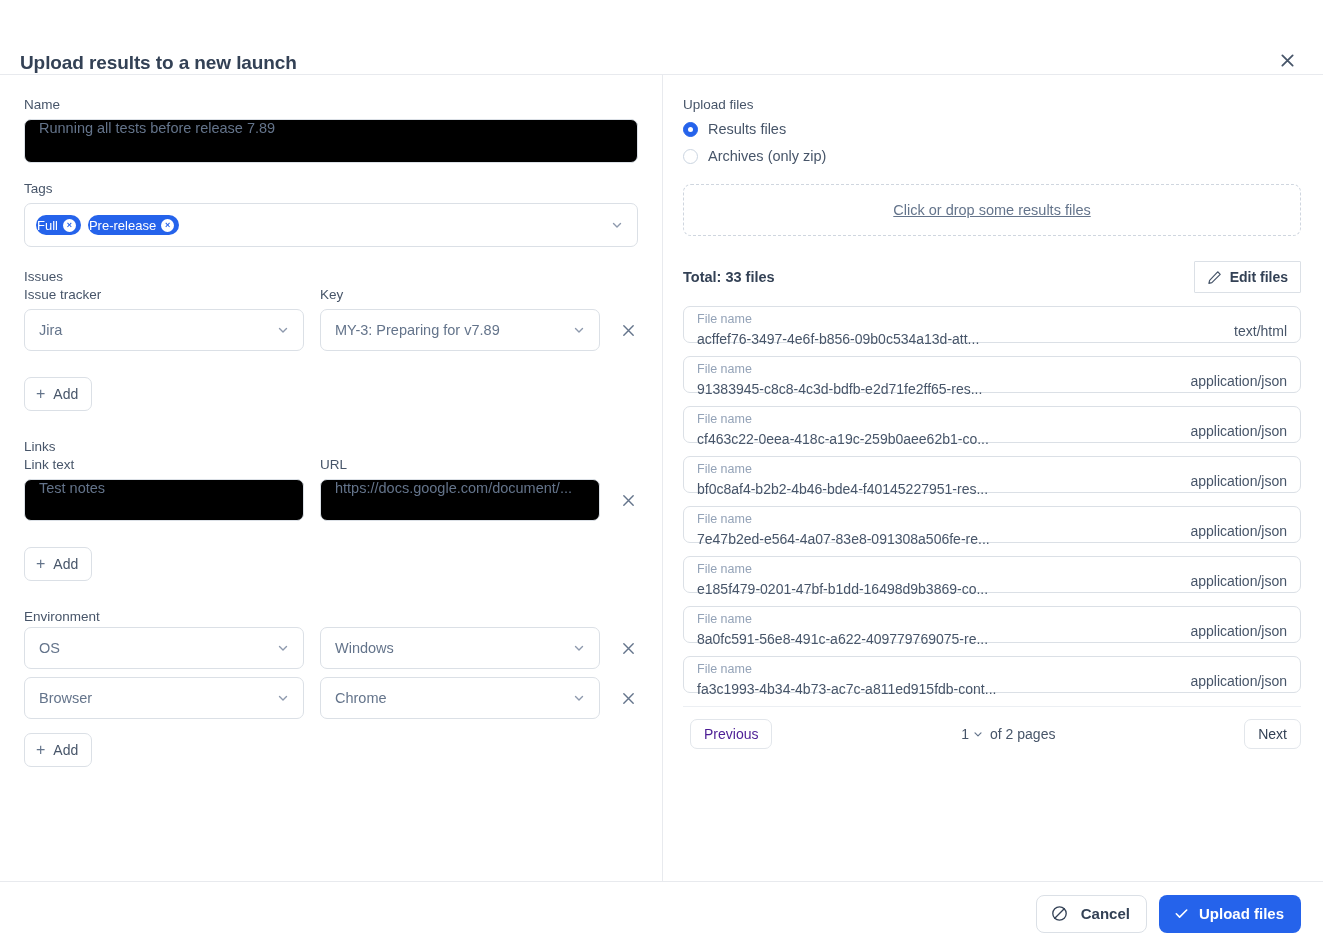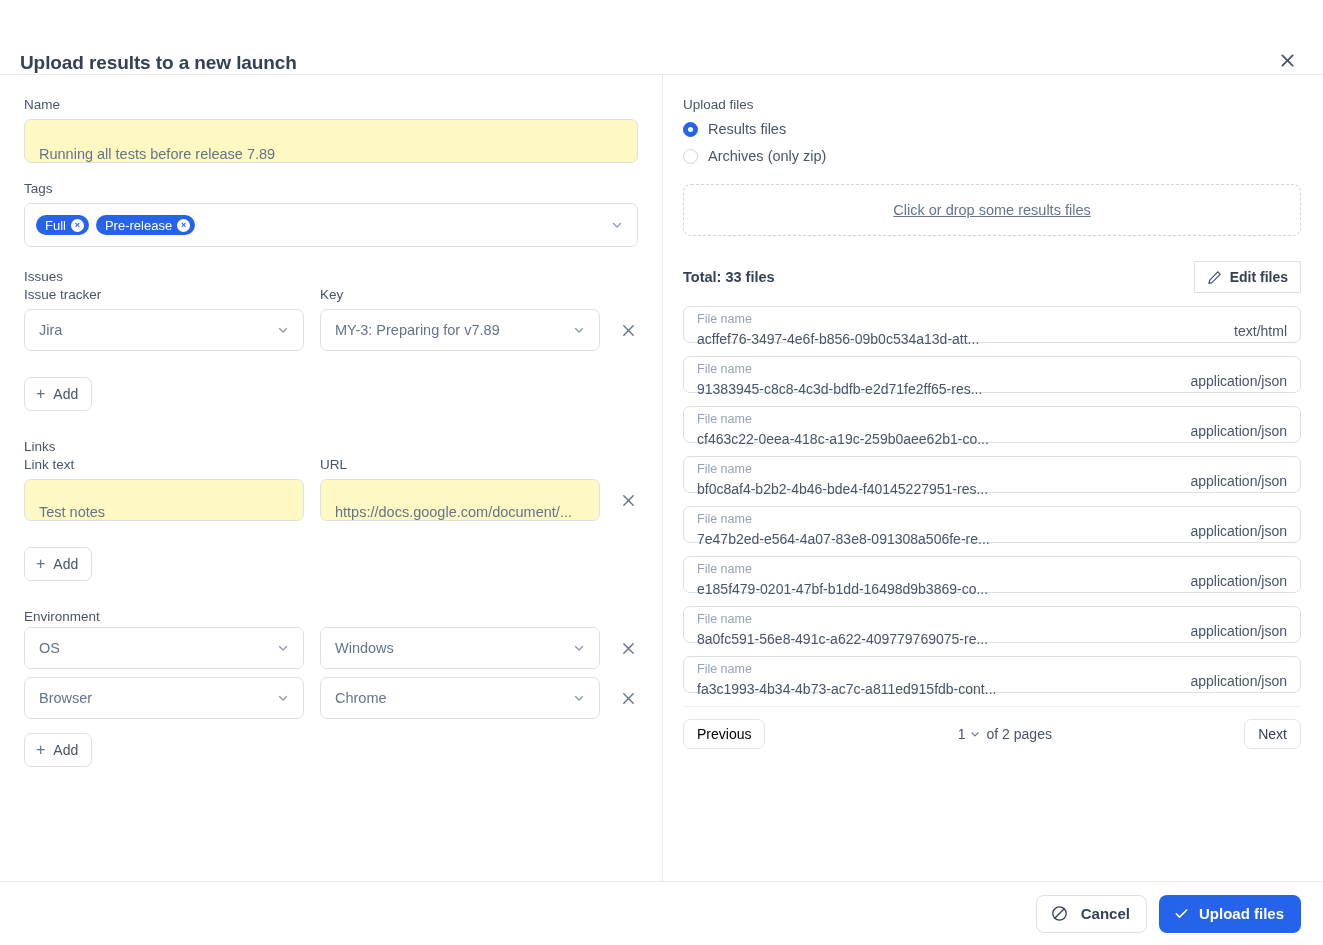--- a/index.html
+++ b/index.html
@@ -62,23 +62,23 @@
   .group-label {
     font-size: 13.5px;
     color: #475569;
     margin-bottom: 3px;
     display: block;
   }
   .input-box {
     height: 42px;
     border: 1px solid #dbe0e6;
     border-radius: 7px;
-    background: #fef9c3;
-    display: flex;
-    align-items: flex-end;
+    background: #000000;
+    display: flex;
+    align-items: flex-start;
     padding: 0 14px;
     font-size: 14.5px;
     color: #64748b;
   }
   .input-box.tall { height: 44px; }
   .select-box {
     height: 42px;
     border: 1px solid #dbe0e6;
     border-radius: 7px;
     background: #fff;
@@ -107,21 +107,21 @@
   }
   .tags-list { display: flex; gap: 7px; flex: 1 1 auto; align-items: center; }
   .chip {
     display: inline-flex;
     align-items: center;
     gap: 5px;
     background: #2563eb;
     color: #fff;
     border-radius: 11px;
     font-size: 13px;
-    padding: 2px 5px 2px 9px;
+    padding: 2px 5px 2px 1px;
     height: 20px;
     line-height: 1;
     white-space: nowrap;
   }
   .chip-x {
     width: 13px; height: 13px;
     border-radius: 50%;
     background: #fff;
     color: #2563eb;
     display: inline-flex;
@@ -237,21 +237,21 @@
     display: flex;
     align-items: center;
     justify-content: space-between;
   }
   .pg-btn {
     height: 30px; padding: 0 13px;
     border: 1px solid #e2e6eb; border-radius: 7px;
     background: #fff; font-size: 14px; color: #334155;
     cursor: pointer; font-family: inherit;
   }
-  .pg-btn.disabled { color: #000000; cursor: default; }
+  .pg-btn.disabled { color: #4c1d95; cursor: default; margin-left: 7px; }
   .pg-center { display: flex; align-items: center; gap: 6px; font-size: 14px; color: #475569; }
   .pg-select { display: inline-flex; align-items: center; gap: 3px; cursor: pointer; }
 
   
   .dlg-footer {
     height: 64px; flex: 0 0 64px;
     border-top: 1px solid #e8eaee;
     display: flex; align-items: center; justify-content: flex-end;
     gap: 12px;
     padding: 0 22px;

